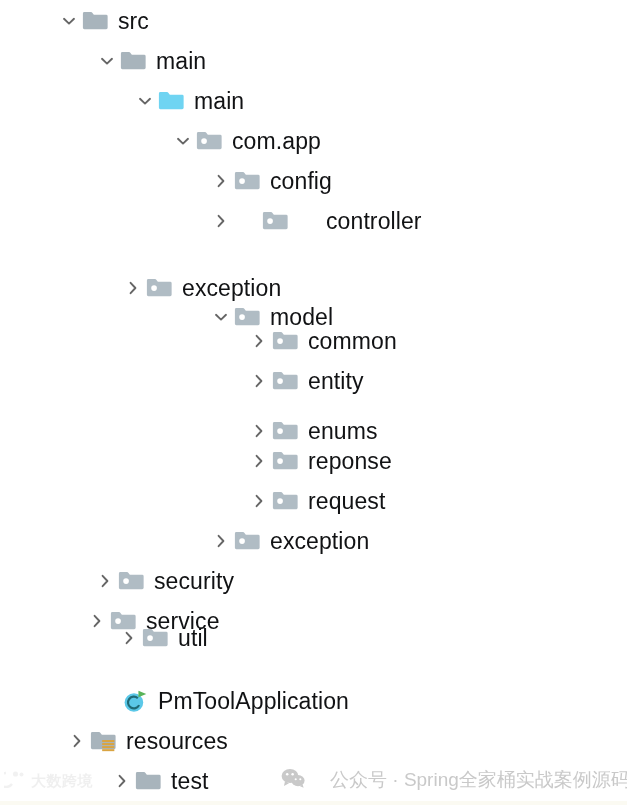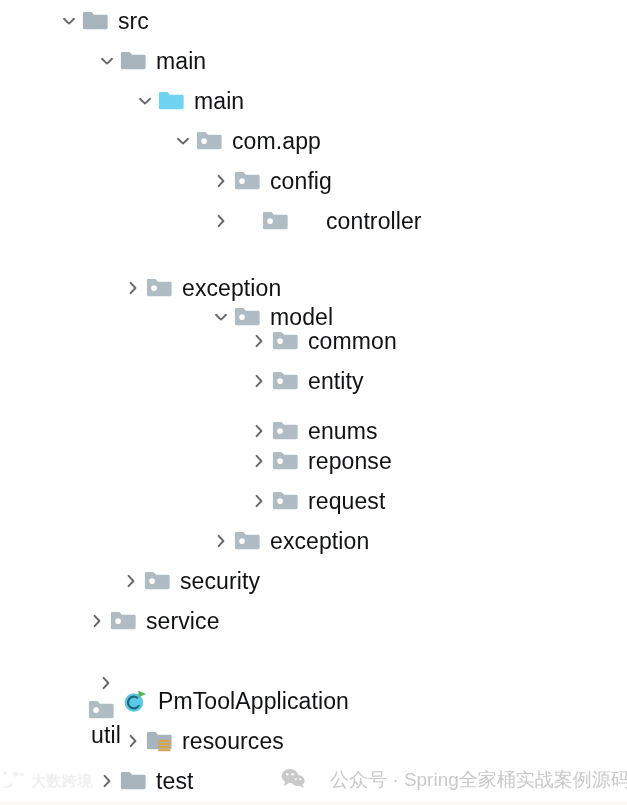--- a/index.html
+++ b/index.html
@@ -301,21 +301,21 @@
         </svg>
       </span>
       <span class="icon">
         <svg width="26" height="20" viewBox="0 0 24 19">
           <path d="M0.5 2.4 q0-1.4 1.4-1.4 H8.1 q1 0 1.5 0.8 L10.9 3.6 H22.6 q1.4 0 1.4 1.4 V16 q0 1.3-1.4 1.3 H1.9 Q0.5 17.3 0.5 16 Z" fill="#b0bcc4"></path>
           <circle cx="7.3" cy="9.6" r="2.7" fill="#ffffff"></circle>
         </svg>
       </span>
       <span class="label">exception</span>
     </div>
-    <div class="row" style="top: 561px; padding-left: 118px;">
+    <div class="row" style="top: 561px; padding-left: 92px;">
       <span class="twisty">
         <svg width="18" height="18" viewBox="0 0 18 18">
           <path d="M6.6 3.8 L11.4 9 L6.6 14.2" fill="none" stroke="#666666" stroke-width="1.9" stroke-linecap="round" stroke-linejoin="round"></path>
         </svg>
       </span>
       <span class="icon">
         <svg width="26" height="20" viewBox="0 0 24 19">
           <path d="M0.5 2.4 q0-1.4 1.4-1.4 H8.1 q1 0 1.5 0.8 L10.9 3.6 H22.6 q1.4 0 1.4 1.4 V16 q0 1.3-1.4 1.3 H1.9 Q0.5 17.3 0.5 16 Z" fill="#b0bcc4"></path>
           <circle cx="7.3" cy="9.6" r="2.7" fill="#ffffff"></circle>
         </svg>
@@ -329,21 +329,21 @@
         </svg>
       </span>
       <span class="icon">
         <svg width="26" height="20" viewBox="0 0 24 19">
           <path d="M0.5 2.4 q0-1.4 1.4-1.4 H8.1 q1 0 1.5 0.8 L10.9 3.6 H22.6 q1.4 0 1.4 1.4 V16 q0 1.3-1.4 1.3 H1.9 Q0.5 17.3 0.5 16 Z" fill="#b0bcc4"></path>
           <circle cx="7.3" cy="9.6" r="2.7" fill="#ffffff"></circle>
         </svg>
       </span>
       <span class="label">service</span>
     </div>
-    <div class="row" style="top: 670px; padding-left: 88px; flex-direction: column;">
+    <div class="row" style="top: 618px; padding-left: 116px;">
       <span class="twisty">
         <svg width="18" height="18" viewBox="0 0 18 18">
           <path d="M6.6 3.8 L11.4 9 L6.6 14.2" fill="none" stroke="#666666" stroke-width="1.9" stroke-linecap="round" stroke-linejoin="round"></path>
         </svg>
       </span>
       <span class="icon">
         <svg width="26" height="20" viewBox="0 0 24 19">
           <path d="M0.5 2.4 q0-1.4 1.4-1.4 H8.1 q1 0 1.5 0.8 L10.9 3.6 H22.6 q1.4 0 1.4 1.4 V16 q0 1.3-1.4 1.3 H1.9 Q0.5 17.3 0.5 16 Z" fill="#b0bcc4"></path>
           <circle cx="7.3" cy="9.6" r="2.7" fill="#ffffff"></circle>
         </svg>
@@ -356,40 +356,40 @@
       </span>
       <span class="icon">
         <svg width="26" height="24" viewBox="0 0 24 22">
           <circle cx="11" cy="12.4" r="8.6" fill="#5bc8e8"></circle>
           <path d="M14.6 8.4 a5.4 5.4 0 1 0 1.2 6.4" fill="none" stroke="#1f6a76" stroke-width="2"></path>
           <polygon points="15.2,1.6 22.4,4.6 15.2,7.6" fill="#59b359"></polygon>
         </svg>
       </span>
       <span class="label">PmToolApplication</span>
     </div>
-    <div class="row" style="top: 721px; padding-left: 120px;">
+    <div class="row" style="top: 721px; padding-left: 64px;">
       <span class="twisty">
         <svg width="18" height="18" viewBox="0 0 18 18">
           <path d="M6.6 3.8 L11.4 9 L6.6 14.2" fill="none" stroke="#666666" stroke-width="1.9" stroke-linecap="round" stroke-linejoin="round"></path>
         </svg>
       </span>
       <span class="icon">
         <svg width="26" height="21" viewBox="0 0 24 20">
           <path d="M0.5 2.4 q0-1.4 1.4-1.4 H8.1 q1 0 1.5 0.8 L10.9 3.6 H22.6 q1.4 0 1.4 1.4 V16 q0 1.3-1.4 1.3 H1.9 Q0.5 17.3 0.5 16 Z" fill="#a8b4bc"></path>
           <g fill="#d9a441">
             <rect x="11.2" y="8.6" width="11.6" height="1.9"></rect>
             <rect x="11.2" y="11.5" width="11.6" height="1.9"></rect>
             <rect x="11.2" y="14.4" width="11.6" height="1.9"></rect>
             <rect x="11.2" y="17.3" width="11.6" height="1.9"></rect>
           </g>
         </svg>
       </span>
       <span class="label">resources</span>
     </div>
-    <div class="row" style="top: 761px; padding-left: 94px;">
+    <div class="row" style="top: 761px; padding-left: 94px; margin-left: 15px;">
       <span class="twisty">
         <svg width="18" height="18" viewBox="0 0 18 18">
           <path d="M6.6 3.8 L11.4 9 L6.6 14.2" fill="none" stroke="#666666" stroke-width="1.9" stroke-linecap="round" stroke-linejoin="round"></path>
         </svg>
       </span>
       <span class="icon">
         <svg width="26" height="20" viewBox="0 0 24 19">
           <path d="M0.5 2.4 q0-1.4 1.4-1.4 H8.1 q1 0 1.5 0.8 L10.9 3.6 H22.6 q1.4 0 1.4 1.4 V16 q0 1.3-1.4 1.3 H1.9 Q0.5 17.3 0.5 16 Z" fill="#a8b4bc"></path>
         </svg>
       </span>

